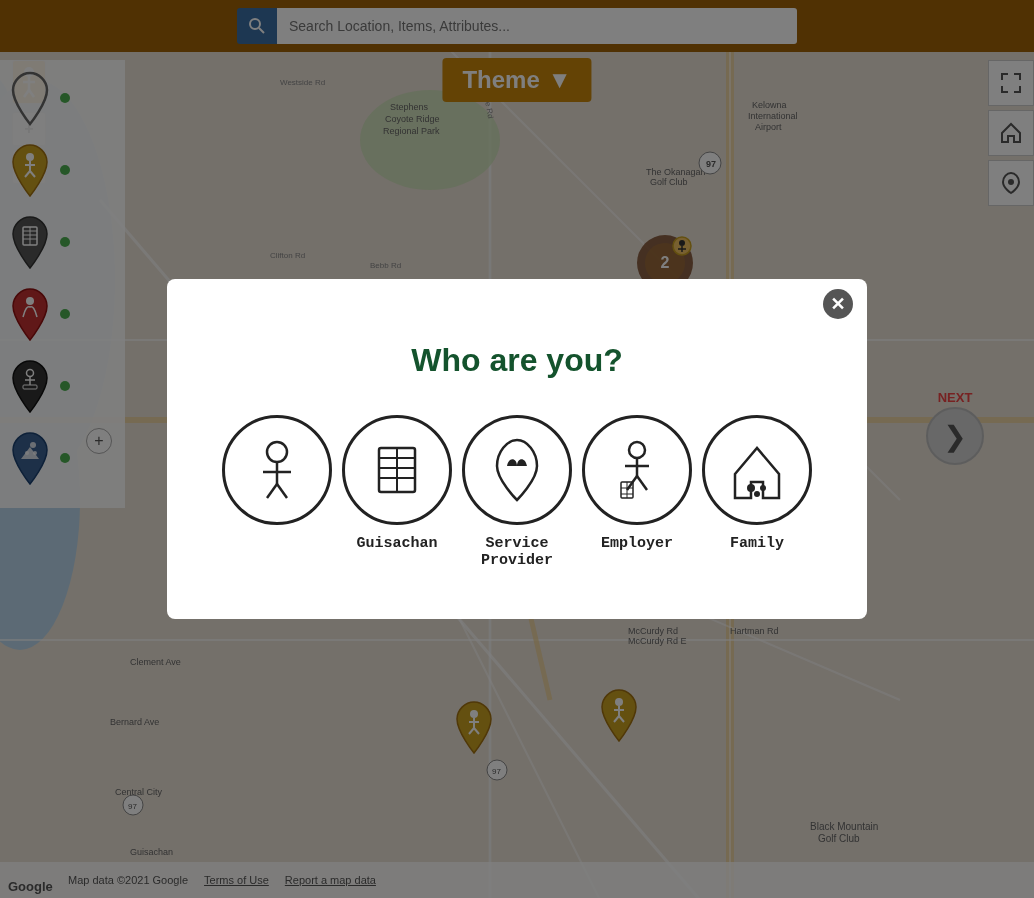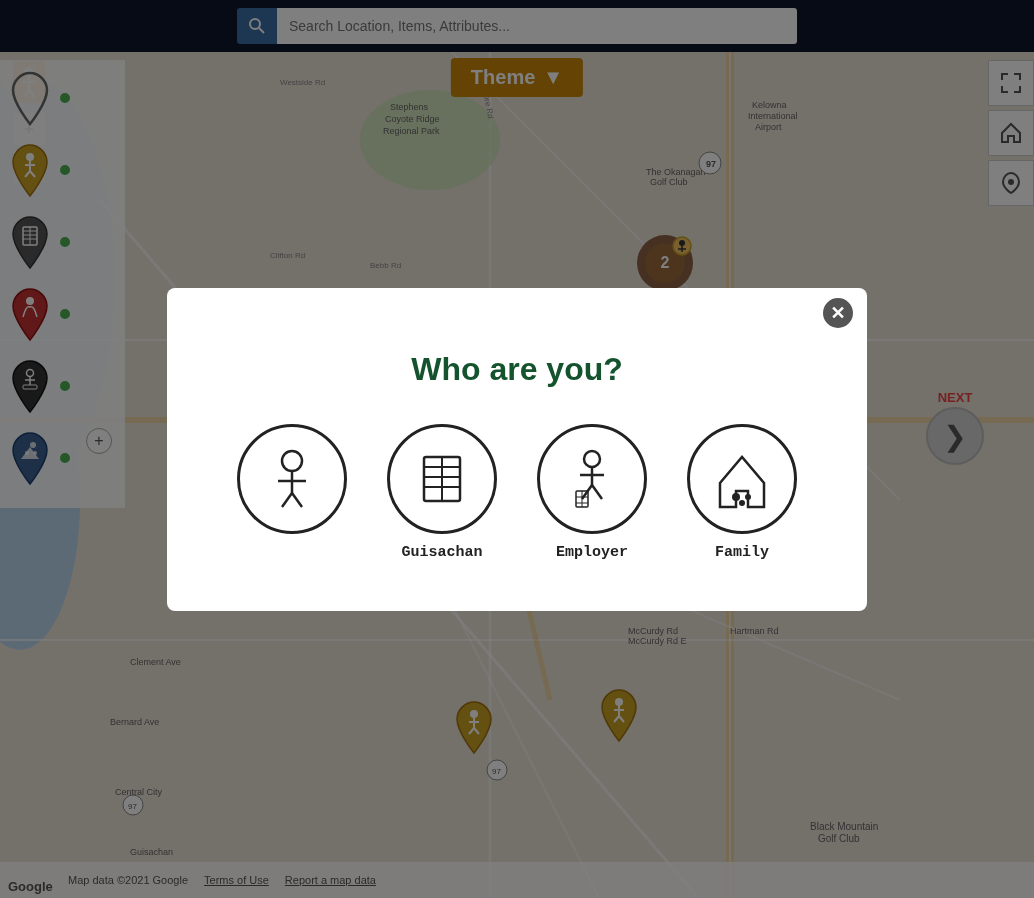--- a/index.html
+++ b/index.html
@@ -19,21 +19,21 @@
     .map-svg {
       width: 100%;
       height: 100%;
     }
 
     
     #top-bar {
       position: absolute;
       top: 0; left: 0; right: 0;
       height: 52px;
-      background: #0f172a;
+      background: #a16207;
       display: flex;
       align-items: center;
       padding: 0 10px;
       z-index: 10;
     }
 
     #search-container {
       display: flex;
       align-items: center;
       flex: 1;
@@ -67,21 +67,21 @@
     
     #theme-btn {
       position: absolute;
       top: 58px;
       left: 50%;
       transform: translateX(-50%);
       background: #c8860a;
       color: white;
       border: none;
       padding: 8px 20px;
-      font-size: 20px;
+      font-size: 24px;
       font-weight: bold;
       cursor: pointer;
       border-radius: 4px;
       z-index: 10;
       display: flex;
       align-items: center;
       gap: 8px;
     }
 
     
@@ -606,20 +606,29 @@
             <rect x="22" y="18" width="36" height="44" rx="2" fill="none" stroke="#222" stroke-width="2.5"></rect>
             <line x1="22" y1="28" x2="58" y2="28" stroke="#222" stroke-width="2"></line>
             <line x1="22" y1="38" x2="58" y2="38" stroke="#222" stroke-width="2"></line>
             <line x1="22" y1="48" x2="58" y2="48" stroke="#222" stroke-width="2"></line>
             <line x1="40" y1="18" x2="40" y2="62" stroke="#222" stroke-width="2"></line>
           </svg>
         </div>
         <span class="role-label">Guisachan</span>
       </div>
 
+      <div class="role-option">
+        <div class="role-icon-circle">
+          <svg width="80" height="80" viewBox="0 0 80 80">
+            <path d="M40 10 C30 10 20 22 20 36 C20 50 40 70 40 70 C40 70 60 50 60 36 C60 22 50 10 40 10Z" fill="none" stroke="#222" stroke-width="2.5"></path>
+            <path d="M30 36 C32 26 40 28 40 36 C40 28 48 26 50 36" fill="#222" stroke="none"></path>
+          </svg>
+        </div>
+        <span class="role-label">Service Provider</span>
+      </div>
 
       <div class="role-option">
         <div class="role-icon-circle">
           <svg width="80" height="80" viewBox="0 0 80 80">
             <circle cx="40" cy="20" r="8" fill="none" stroke="#222" stroke-width="2.5"></circle>
             <line x1="40" y1="28" x2="40" y2="46" stroke="#222" stroke-width="2.5"></line>
             <line x1="28" y1="36" x2="52" y2="36" stroke="#222" stroke-width="2.5"></line>
             <line x1="40" y1="46" x2="30" y2="60" stroke="#222" stroke-width="2.5"></line>
             <line x1="40" y1="46" x2="50" y2="60" stroke="#222" stroke-width="2.5"></line>
 

